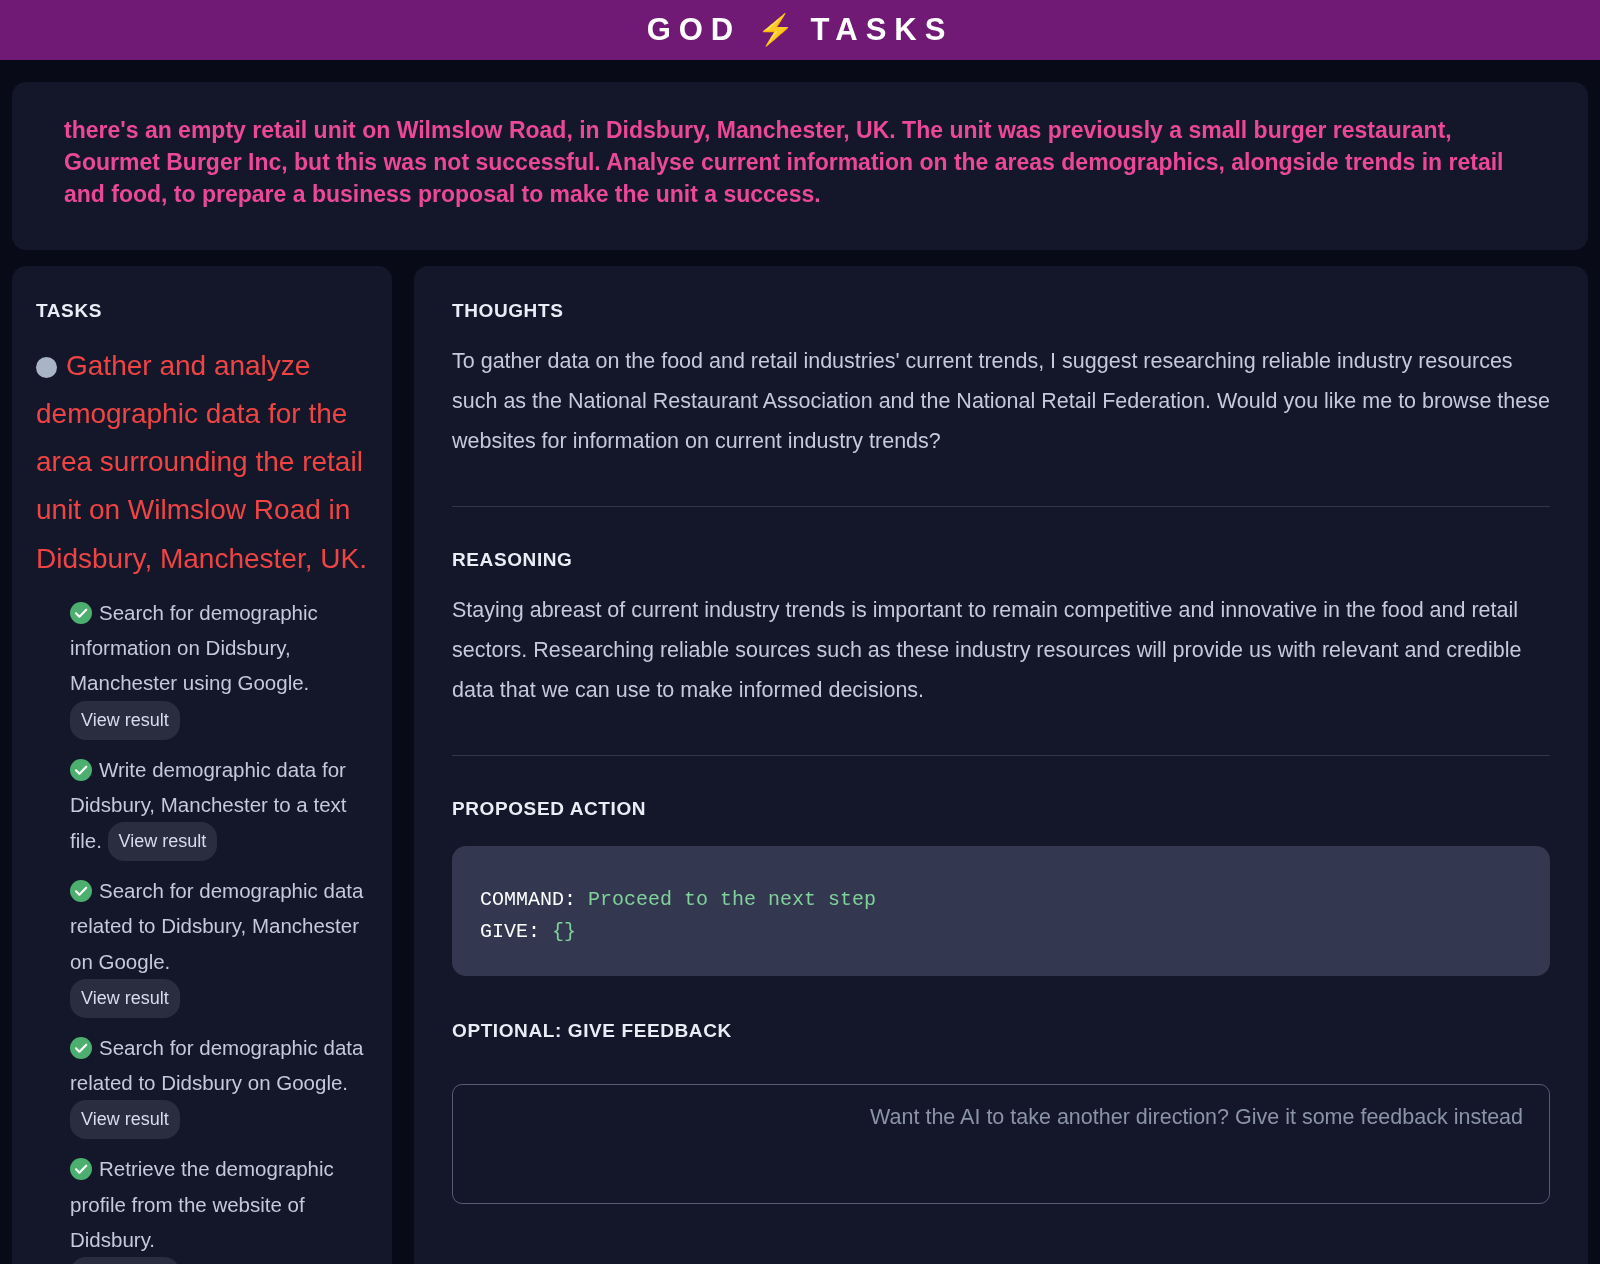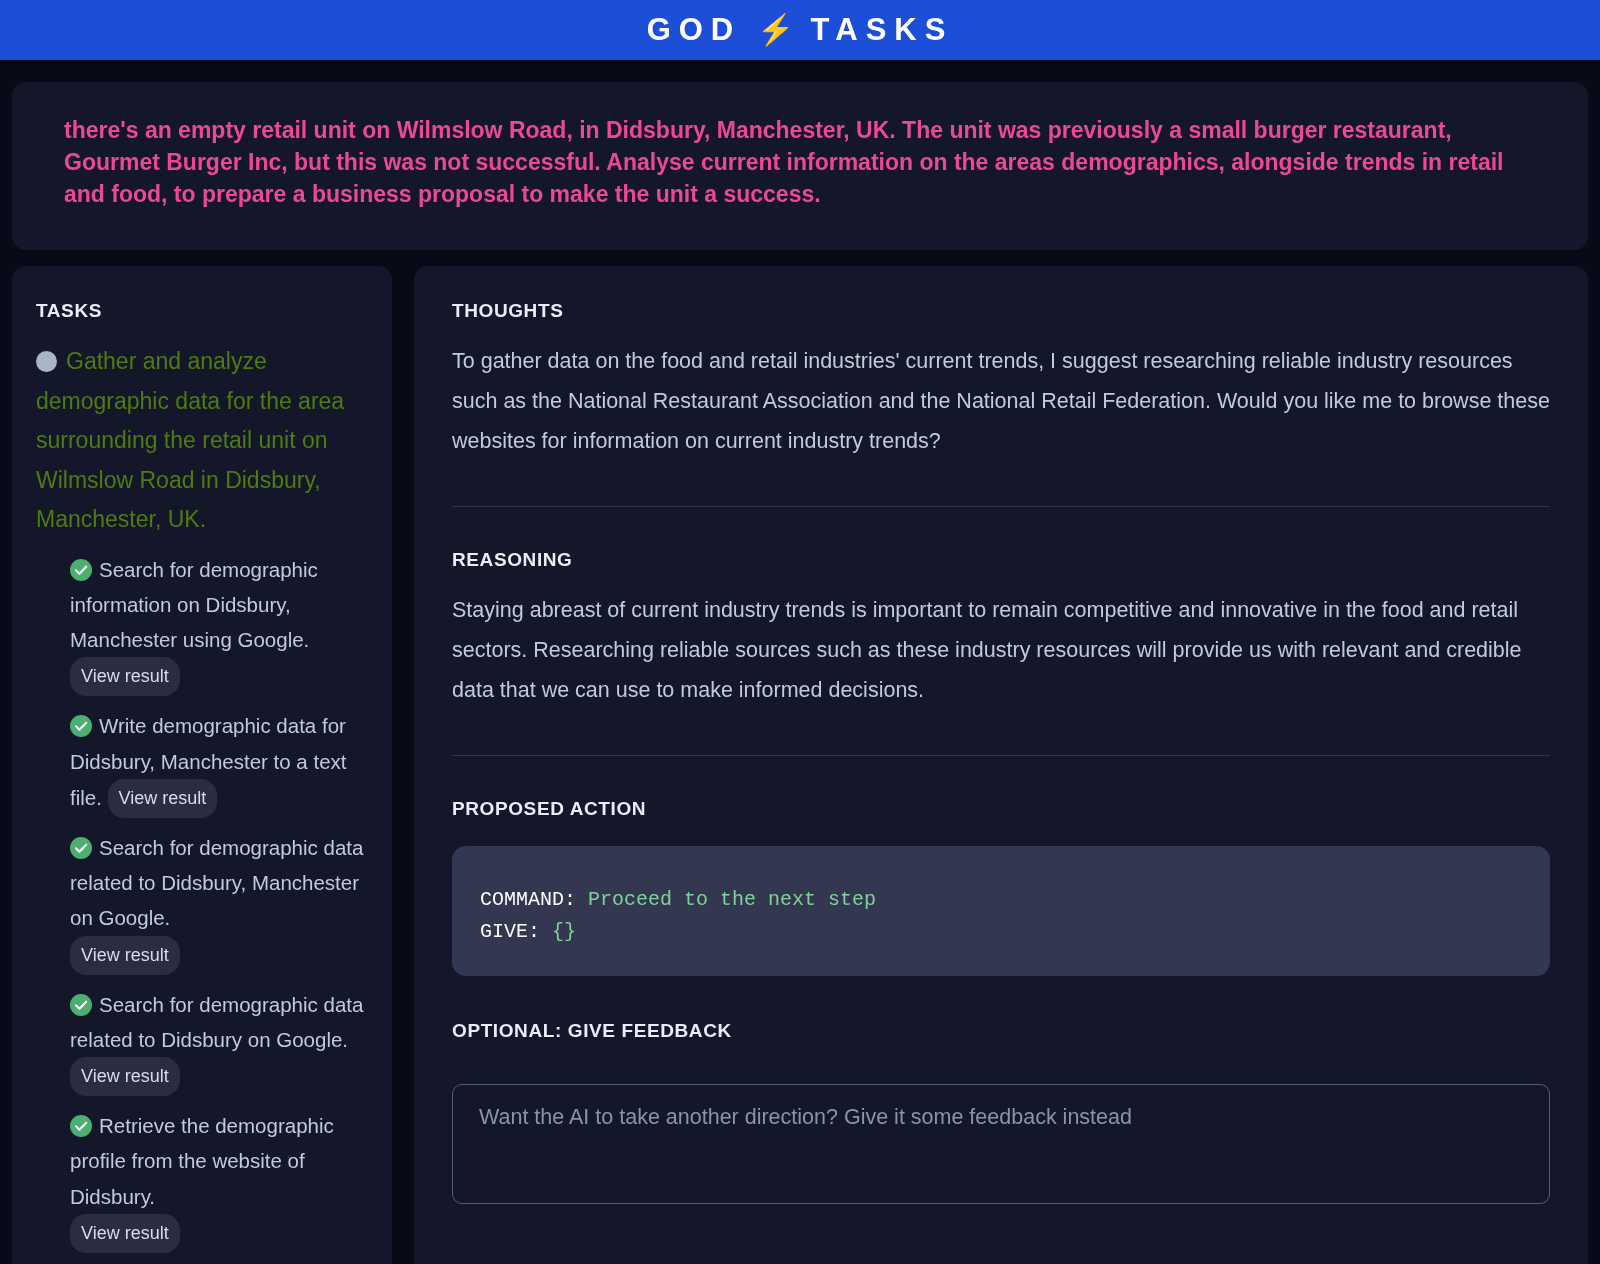--- a/index.html
+++ b/index.html
@@ -11,21 +11,21 @@
     font-family: "Liberation Sans", sans-serif;
     overflow: hidden;
   }
 
   
   .app-header {
     height: 60px;
     display: flex;
     align-items: center;
     justify-content: center;
-    background: #1d4ed8;
+    background: #701a75;
   }
   .app-title {
     font-size: 31px;
     font-weight: bold;
     letter-spacing: 8px;
     color: #ffffff;
     display: flex;
     align-items: center;
     gap: 16px;
   }
@@ -74,23 +74,23 @@
     font-size: 19px;
     font-weight: bold;
     letter-spacing: 0.6px;
     color: #e9edf5;
     margin-bottom: 20px;
   }
 
   .task-group { }
 
   .task-main {
-    font-size: 23px;
+    font-size: 28px;
     line-height: 1.72;
-    color: #4d7c0f;
+    color: #ef4444;
     margin-bottom: 2px;
   }
   .task-main .bullet {
     display: inline-block;
     vertical-align: -3px;
     width: 21px;
     height: 21px;
     border-radius: 50%;
     background: #a9b4c6;
     margin-right: 9px;
@@ -170,20 +170,21 @@
     height: 120px;
     background: transparent;
     border: 1px solid #555c72;
     border-radius: 10px;
     padding: 20px 26px;
     color: #c3cada;
     font-family: "Liberation Sans", sans-serif;
     font-size: 21.5px;
     resize: none;
     outline: none;
+    text-align: right;
   }
   .feedback-box::placeholder { color: #8b93a8; }
 </style>
 </head>
 <body>
 
 <div class="app-header">
   <div class="app-title">
     <span>GOD</span>
     <span class="bolt">⚡</span>

